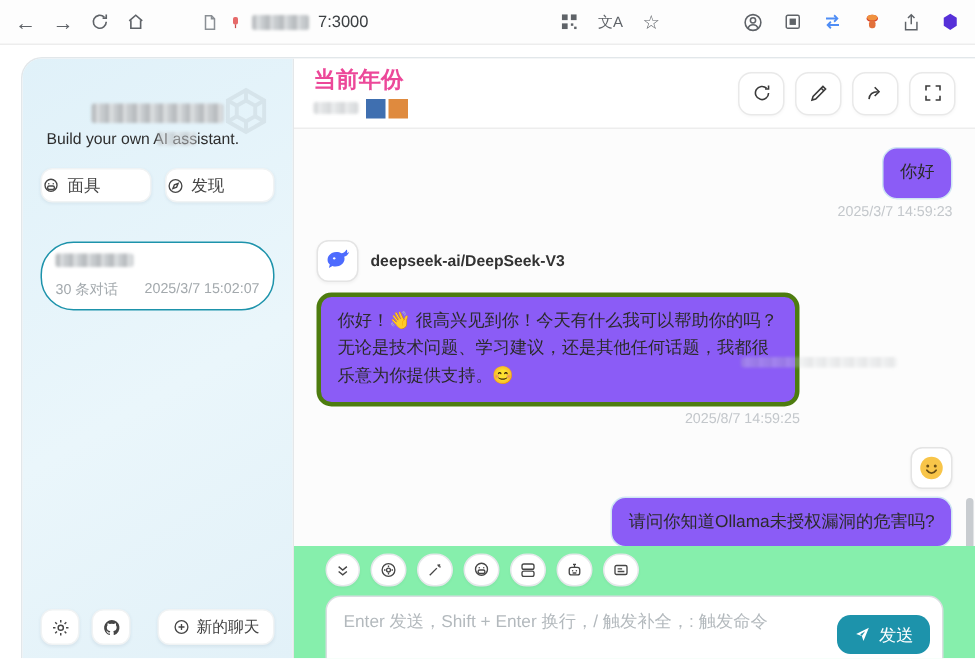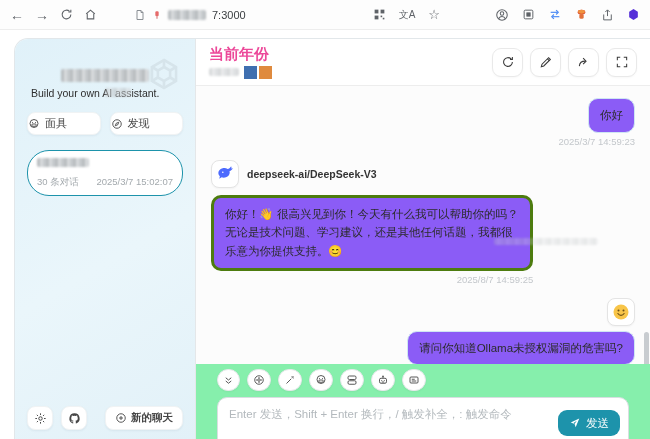--- a/index.html
+++ b/index.html
@@ -25,25 +25,25 @@
   .sidebar{position:relative;width:180px;flex:0 0 180px;padding:16px 12px;
     background:linear-gradient(150deg,#e0f1f9 0%,#eaf6fb 55%,#e2f1f8 100%);}
   .openai-mark{position:absolute;top:14px;right:10px;opacity:.55;}
   .sb-title-cz{display:block;width:88px;height:13px;margin:14px 0 5px 34px;}
   .sb-sub{font-size:10.5px;color:#2e2e2e;margin:0 0 0 4px;position:relative;}
   .sb-sub .cz{position:absolute;left:74px;top:1px;width:26px;height:9px;}
   .sb-btn-row{display:flex;gap:9px;margin-top:13px;}
   .sb-btn{flex:1;height:23px;background:#fff;border:1px solid #f0f3f4;border-radius:8px;
     box-shadow:0 1px 2px rgba(60,90,110,.08);display:flex;align-items:center;
     gap:5px;font-size:11px;color:#444;cursor:pointer;}
-  .chat-item{margin-top:15px;background:#fff;border:1.5px solid #1d93ab;border-radius:22px;
+  .chat-item{margin-top:26px;background:#fff;border:1.5px solid #1d93ab;border-radius:22px;
     padding:7px 9px 6px;cursor:pointer;}
   .chat-item .cz{width:52px;height:9px;display:block;}
   .ci-row{display:flex;justify-content:space-between;margin-top:9px;font-size:9.5px;color:#a3a9ad;}
-  .sb-bottom{position:absolute;left:12px;right:12px;bottom:9px;display:flex;align-items:center;gap:8px;font-weight:bold;}
+  .sb-bottom{position:absolute;left:12px;right:12px;bottom:9px;display:flex;align-items:center;gap:8px;}
   .sq-btn{width:26px;height:24px;background:#fff;border:1px solid #f0f3f4;border-radius:8px;
     box-shadow:0 1px 2px rgba(60,90,110,.08);display:flex;align-items:center;justify-content:center;cursor:pointer;}
   .new-chat{margin-left:auto;height:24px;background:#fff;border:1px solid #f0f3f4;border-radius:8px;
     box-shadow:0 1px 2px rgba(60,90,110,.08);display:flex;align-items:center;gap:4px;
     padding:0 9px;font-size:10.5px;color:#444;cursor:pointer;}
   
   .main{flex:1;display:flex;flex-direction:column;background:#fff;border-left:1px solid #e4e7e9;min-width:0;}
   .chat-header{height:47px;flex:0 0 47px;border-bottom:1px solid #ededed;display:flex;
     align-items:center;padding:0 13px;}
   .ch-titles{min-width:0;}

